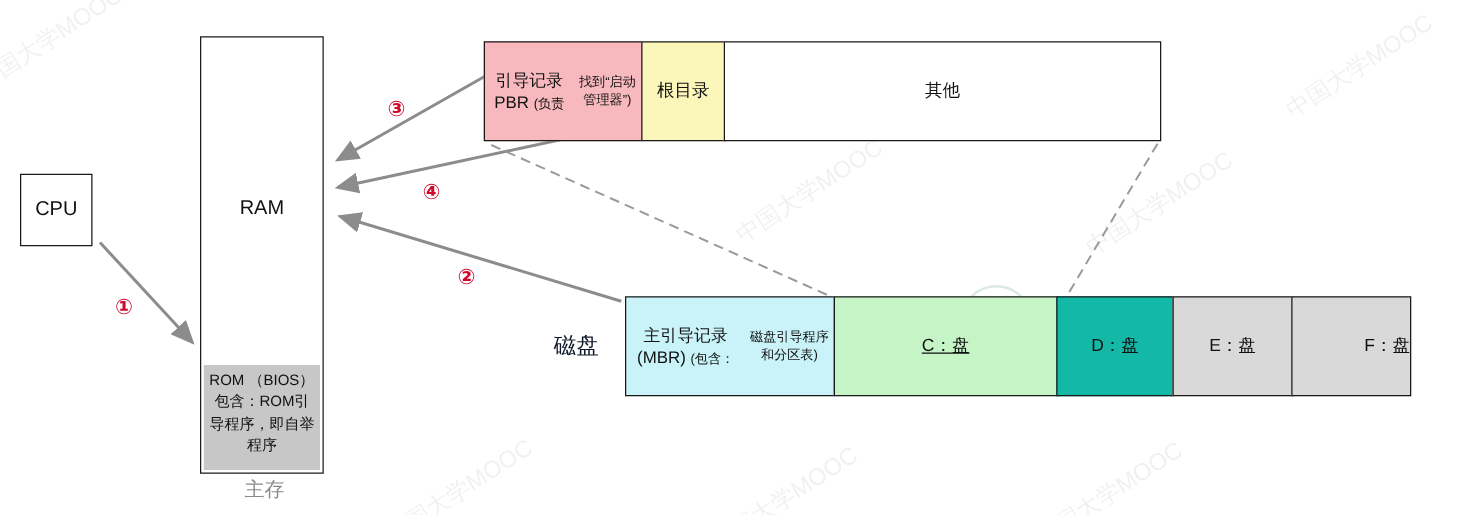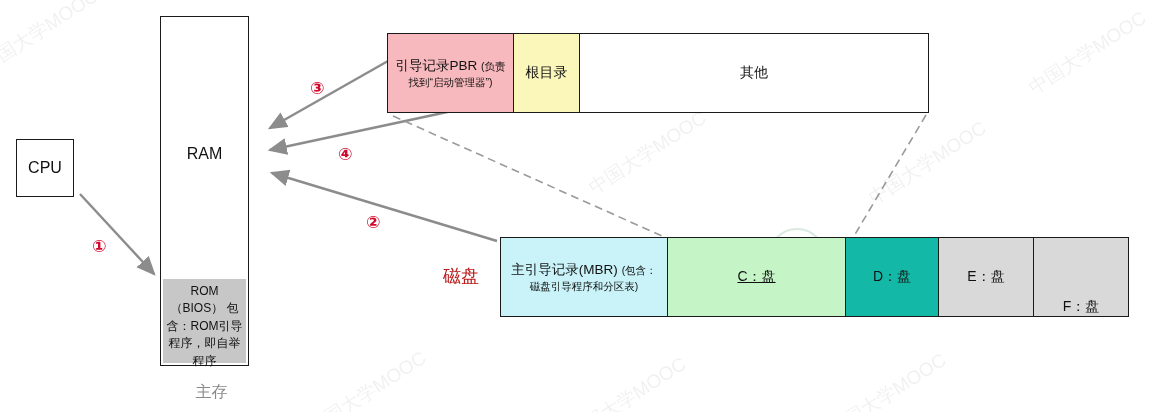--- a/index.html
+++ b/index.html
@@ -12,47 +12,47 @@
   
   .wm { position:absolute; color:#000; opacity:.055; font-size:19px; white-space:nowrap;
         transform:rotate(-33deg); pointer-events:none; }
   .seal { position:absolute; left:768px; top:228px; width:54px; height:54px; border-radius:50%;
           border:2px solid rgba(90,160,120,.22); pointer-events:none; }
 
   
   .cpu-box { position:absolute; left:16px; top:139px; width:58px; height:58px;
              border:1.5px solid #1a1a1a; display:flex; align-items:center; justify-content:center;
              font-size:16px; background:#fff; box-sizing:border-box; }
-  .ram-box { position:absolute; left:160px; top:16px; width:89px; height:350px;
+  .ram-box { position:absolute; left:160px; top:29px; width:99px; height:350px;
              border:1.5px solid #1a1a1a; background:#fff; box-sizing:border-box; }
   .ram-label { position:absolute; top:128px; left:0; right:0; text-align:center; font-size:16px; }
   .rom-box { position:absolute; left:2px; right:2px; bottom:2px; height:84px; background:#c7c7c7;
              font-size:12px; line-height:1.45; text-align:center; padding:4px 3px; box-sizing:border-box; }
   .ram-caption { position:absolute; left:160px; top:382px; width:103px; text-align:center;
                  color:#8a8a8a; font-size:16px; }
 
   
   .bar { position:absolute; display:flex; height:80px; }
   .top-bar { left:387px; top:33px; }
   .disk-bar { left:500px; top:237px; }
-  .cell { border:1.5px solid #1a1a1a; box-sizing:border-box; display:flex; flex-direction:column;
+  .cell { border:1.5px solid #1a1a1a; box-sizing:border-box; display:flex; flex-direction:row;
           align-items:center; justify-content:center; text-align:center; background:#fff; }
   .cell + .cell { margin-left:-1.5px; }
   .cell-title { font-size:13.5px; }
   .small { font-size:10.5px; line-height:1.35; }
   .pbr { width:127px; background:#f7b9bd; }
   .rootdir { width:68px; font-size:14px; background:#fbf7bb; }
   .other { width:350px; font-size:14px; background:#fff; }
   .mbr { width:168px; background:#c9f3f8; }
   .part { font-size:14px; }
   .part-c { width:180px; background:#c5f5c6;text-decoration:underline; }
   .part-d { width:94px; background:#14b8a6; }
   .part-e { width:97px; background:#d9d9d9; }
   .part-f { width:96px; background:#d9d9d9;justify-content:flex-end; }
-  .disk-caption { position:absolute; left:443px; top:264px; font-size:18px; color:#b91c1c; }
+  .disk-caption { position:absolute; left:443px; top:264px; font-size:18px; color:#0f172a; }
 
   
   .step { position:absolute; color:#cf0a2c; font-size:17px; font-weight:bold; }
   .s1 { left:92px;  top:236px; }
   .s2 { left:366px; top:212px; }
   .s3 { left:310px; top:78px;  }
   .s4 { left:338px; top:144px; }
 </style>
 </head>
 <body>

